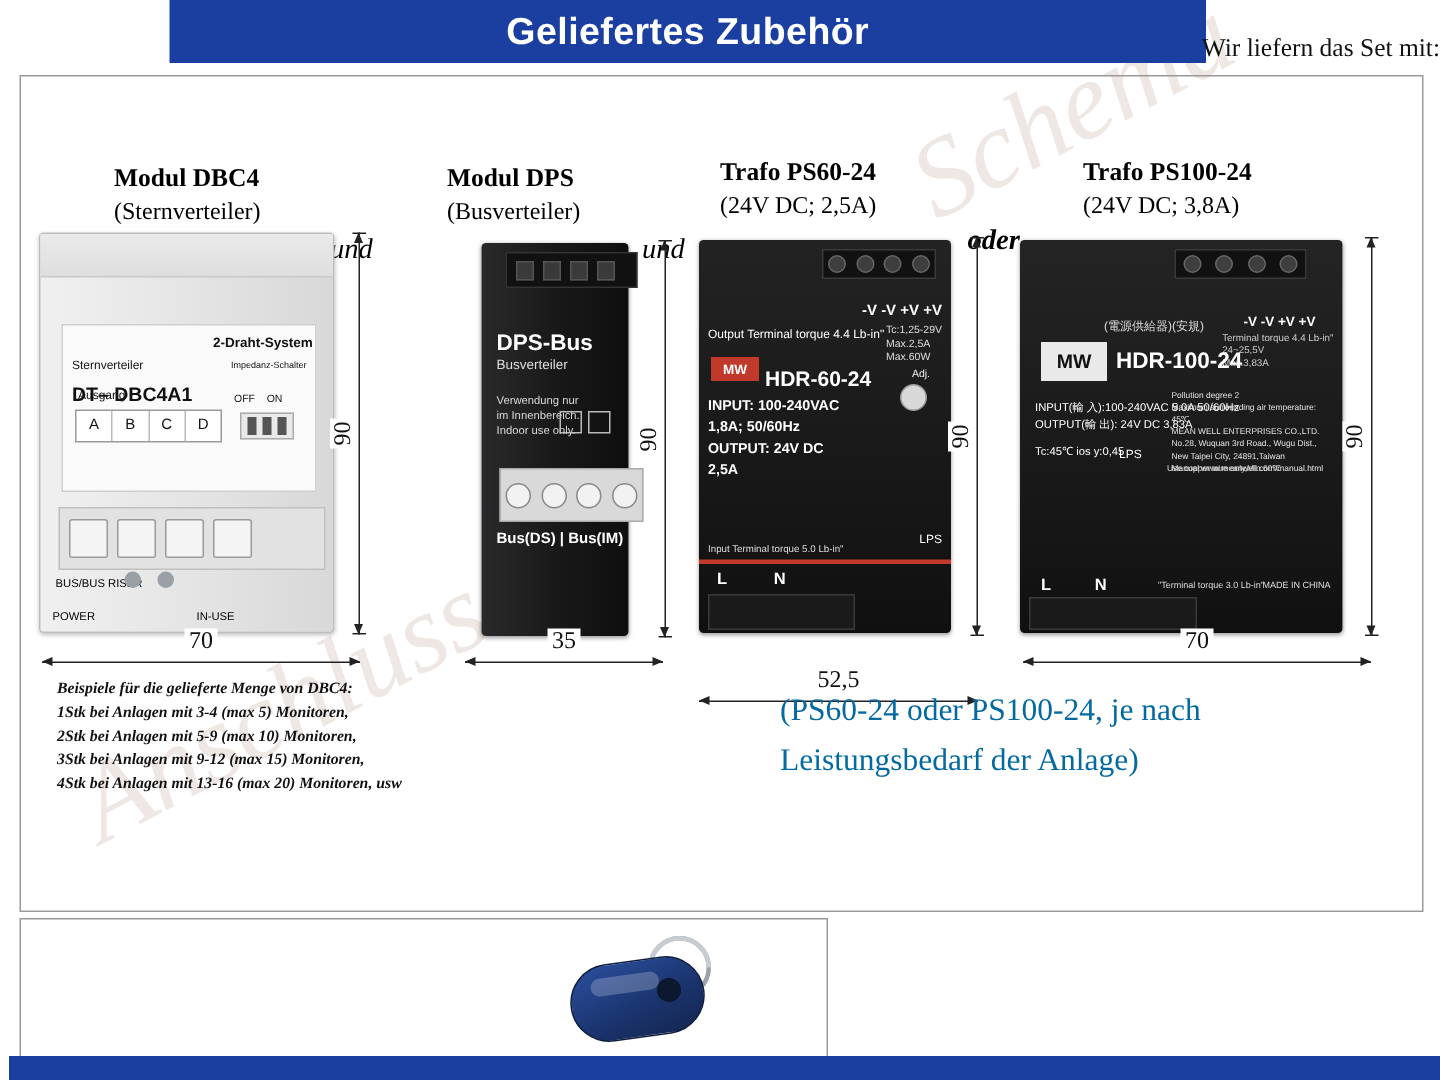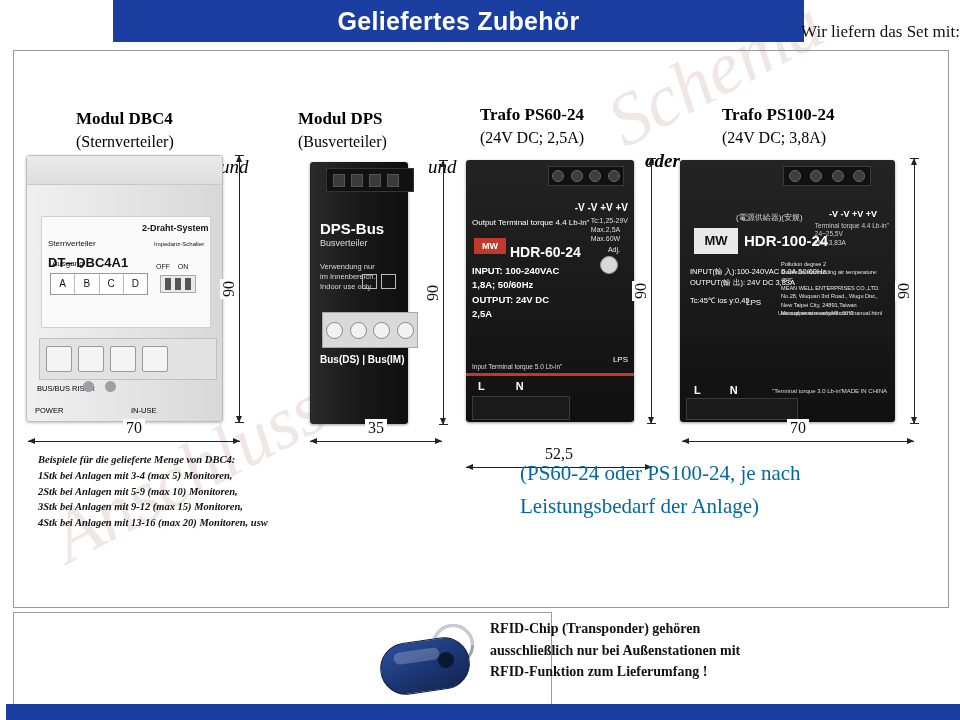--- a/index.html
+++ b/index.html
@@ -147,21 +147,21 @@
   }
   .dbc4 .term-row i { width:24px; height:24px; border:1px solid #9a9a9a; background:#f4f4f4; border-radius:2px;}
   .dbc4 .bottom-text { position:absolute; left:10px; top:228px; font-size:7.5px; font-family:"Liberation Sans",sans-serif;}
   .dbc4 .leds { position:absolute; left:56px; bottom:28px; width:44px; height:12px; }
   .dbc4 .leds i { position:absolute; width:11px; height:11px; border-radius:50%; background:#9aa0a6; }
   .dbc4 .leds i:nth-child(1){ left:0; }
   .dbc4 .leds i:nth-child(2){ left:22px; }
 
   
   .dps {
-    left: 310px; top: 162px; width: 98px; height: 262px;
+    left: 321px; top: 162px; width: 98px; height: 262px;
     background: linear-gradient(90deg,#2a2a2c 0%,#191919 50%,#0e0e0e 100%);
     border-radius: 3px;
     box-shadow: 0 1px 3px rgba(0,0,0,0.4);
   }
   .dps .dps-top { position:absolute; left:16px; top:6px; width:86px; height:22px; background:#111; border:1px solid #333;}
   .dps .dps-top i { position:absolute; top:5px; width:10px; height:11px; background:#3a3a3a; border:1px solid #555;}
   .dps .dps-title {
     position:absolute; left:10px; top:58px; color:#fff;
     font-family:"Liberation Sans",sans-serif; font-size:15px; font-weight:bold;
   }
@@ -555,19 +555,18 @@
   <div class="note-ps">(PS60-24 oder PS100-24, je nach Leistungsbedarf der Anlage)</div>
 
   <div class="rfid-box"></div>
 
   <div class="keyfob">
     <div class="ring"></div>
     <div class="body"></div>
     <div class="hole"></div>
   </div>
 
-  <div class="rfid-right">RFID-Chip (Transponder) gehören ausschließlich nur bei Außenstationen mit RFID-Funktion zum Lieferumfang !</div>
 
   <div class="bottom-bar">
     <div class="left-white"></div>
   </div>
 
 </div>
 
 </body></html>

